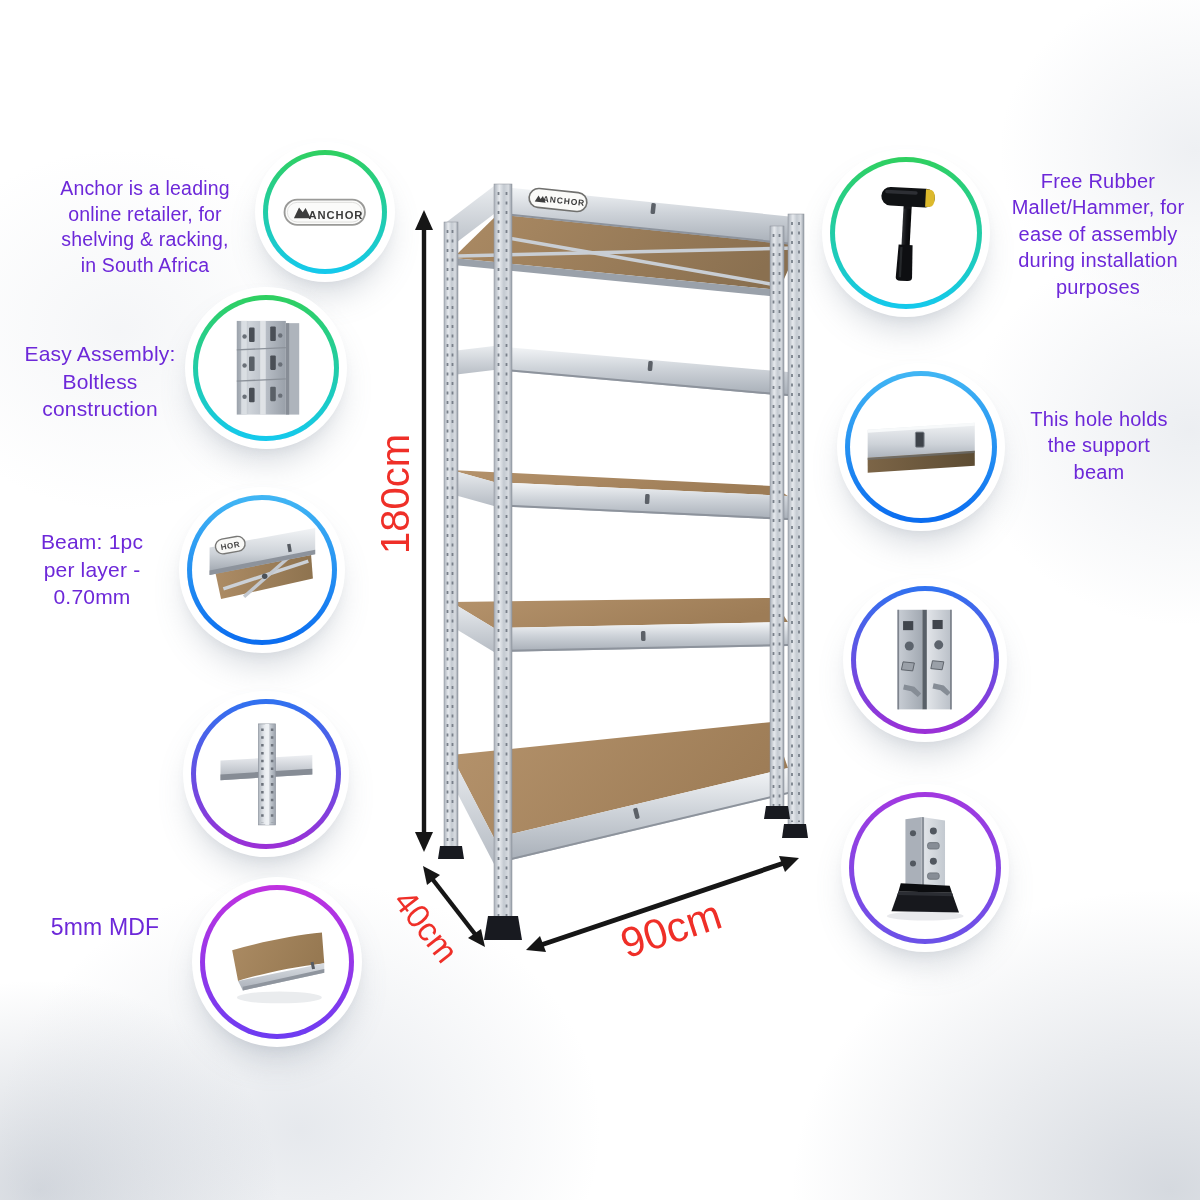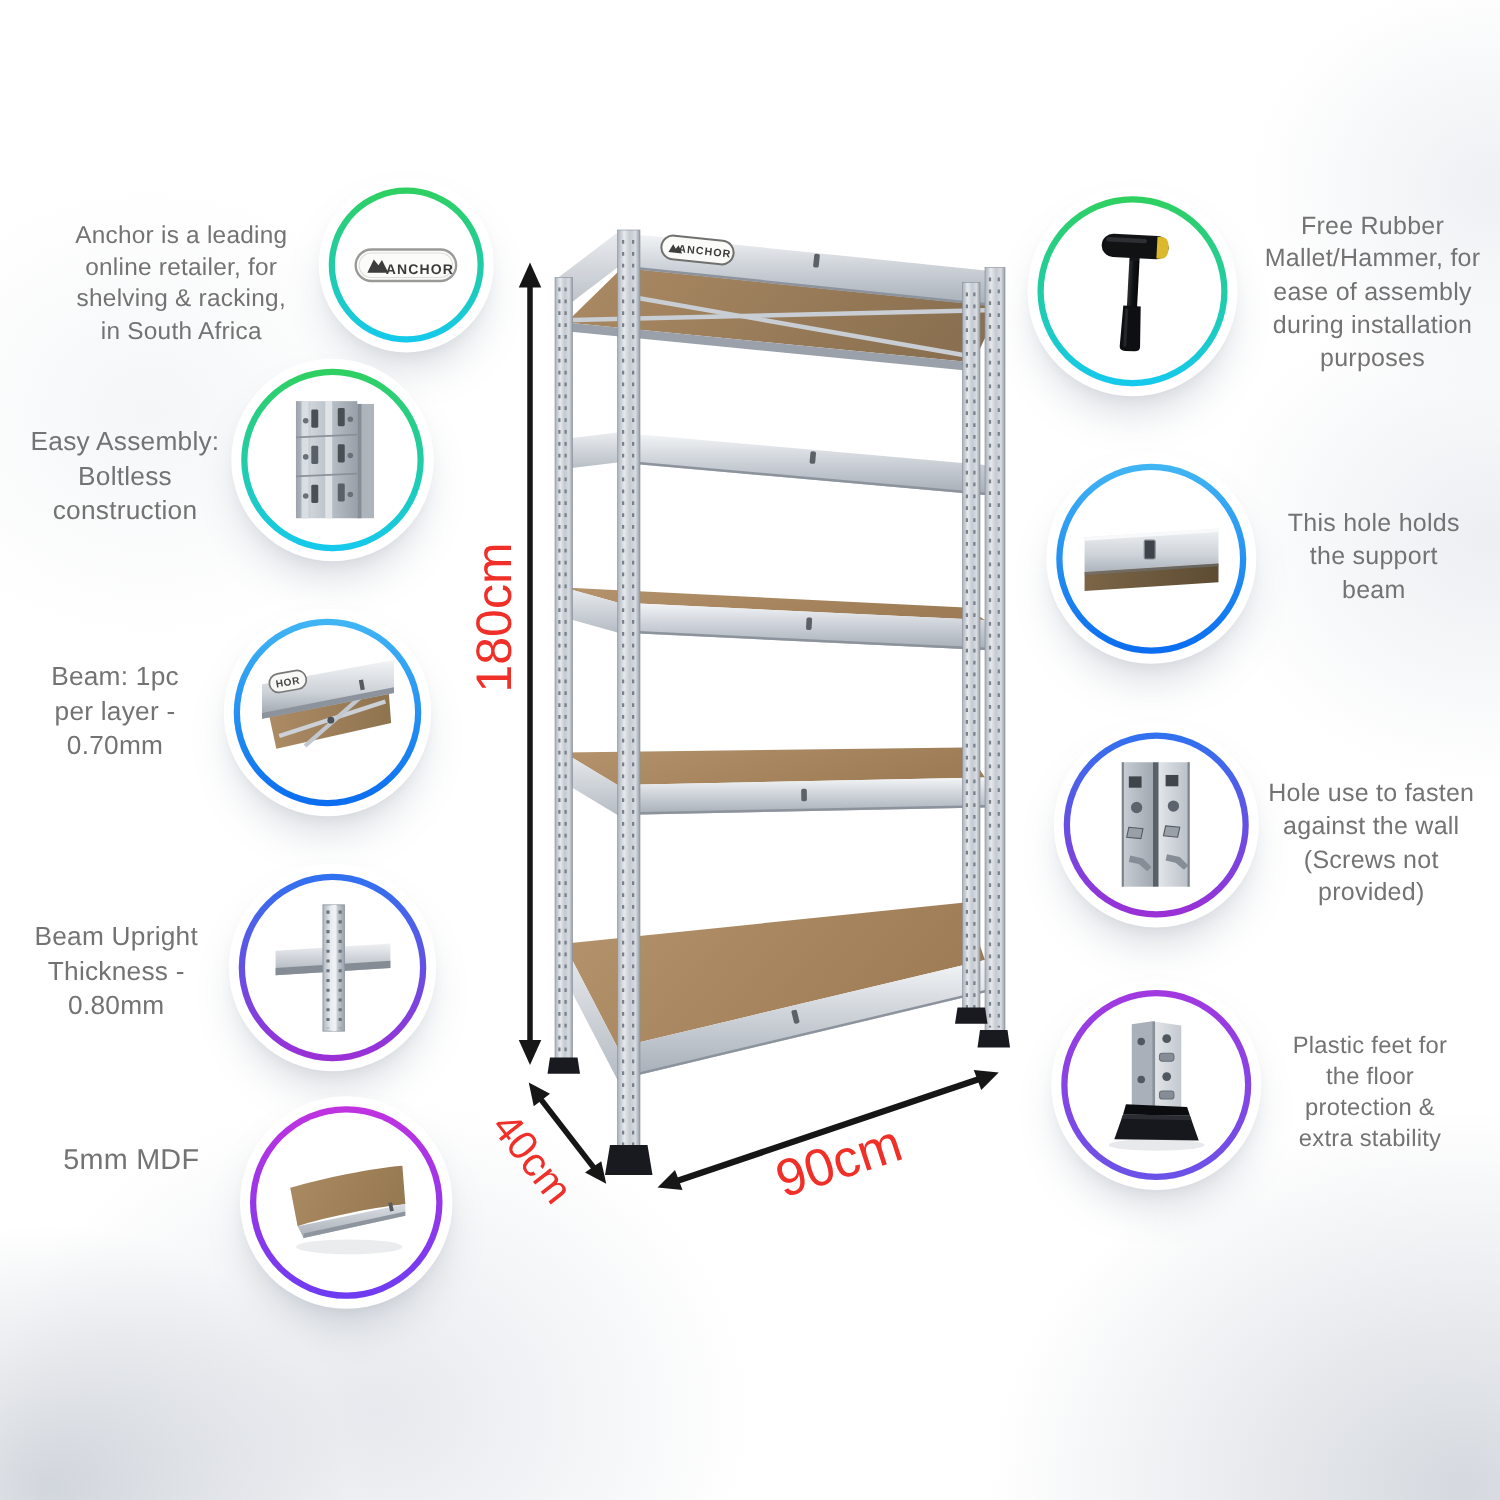--- a/index.html
+++ b/index.html
@@ -12,21 +12,21 @@
     background:
       radial-gradient(340px 300px at 40px 1190px,  rgba(150,160,175,.42), transparent 70%),
       radial-gradient(430px 360px at 300px 1130px, rgba(165,175,190,.28), transparent 70%),
       radial-gradient(540px 430px at 1170px 1190px,rgba(150,160,175,.40), transparent 70%),
       radial-gradient(320px 280px at 1190px 430px, rgba(170,180,195,.22), transparent 70%),
       radial-gradient(280px 240px at 1195px 150px, rgba(170,180,195,.20), transparent 70%),
       radial-gradient(300px 260px at 120px 330px,  rgba(170,180,195,.12), transparent 70%);
   }
   .callout-label{
     position:absolute;text-align:center;white-space:pre-line;line-height:1.32;
-    letter-spacing:.2px;color:#737373;
+    letter-spacing:.2px;color:#6d28d9;
   }
   .callout-circle{
     position:absolute;border-radius:50%;padding:5px;box-sizing:border-box;
     box-shadow:0 0 0 8px #ffffff,
                0 20px 32px rgba(120,132,148,.30),
                0 6px 14px rgba(120,132,148,.20);
   }
   .circle-inner{
     width:100%;height:100%;background:#ffffff;border-radius:50%;
     display:flex;align-items:center;justify-content:center;overflow:hidden;
@@ -44,41 +44,30 @@
   <div class="callout-label" style="left:35px;top:176px;width:220px;font-size:19.5px">Anchor is a leading
 online retailer, for
 shelving &amp; racking,
 in South Africa</div>
   <div class="callout-label" style="left:10px;top:340px;width:180px;font-size:21px">Easy Assembly:
 Boltless
 construction</div>
   <div class="callout-label" style="left:12px;top:528px;width:160px;font-size:21px">Beam: 1pc
 per layer -
 0.70mm</div>
-  <div class="callout-label" style="left:8px;top:736px;width:170px;font-size:21px">Beam Upright
-Thickness -
-0.80mm</div>
   <div class="callout-label" style="left:25px;top:912px;width:160px;font-size:23px">5mm MDF</div>
 
   <div class="callout-label" style="left:1018px;top:406px;width:162px;font-size:20px">This hole holds
 the support
 beam</div>
   <div class="callout-label" style="left:998px;top:168px;width:200px;font-size:20px">Free Rubber
 Mallet/Hammer, for
 ease of assembly
 during installation
 purposes</div>
-  <div class="callout-label" style="left:1008px;top:622px;width:178px;font-size:20px">Hole use to fasten
-against the wall
-(Screws not
-provided)</div>
-  <div class="callout-label" style="left:1020px;top:824px;width:152px;font-size:19px">Plastic feet for
-the floor
-protection &amp;
-extra stability</div>
 
   <div class="callout-circle" style="left: 263px; top: 150px; width: 124px; height: 124px; background: linear-gradient(rgb(47, 208, 95), rgb(20, 201, 238));">
     <div class="circle-inner">
       <svg viewBox="0 0 100 100">
         <rect x="7" y="37" width="86" height="27" rx="13.5" fill="#fbfbfa" stroke="#9a9a98" stroke-width="2"></rect>
         <rect x="10" y="40" width="80" height="21" rx="10.5" fill="none" stroke="#dededc" stroke-width="1"></rect>
         <path d="M17,57 L22.5,45.5 L26.5,50.5 L29.5,46 L35,57 Z" fill="#3d3d3d"></path>
         <text x="62" y="55" text-anchor="middle" dominant-baseline="middle" font-size="12" font-weight="bold" letter-spacing="1" fill="#3a3a3a">ANCHOR</text>
       </svg>
     </div>

